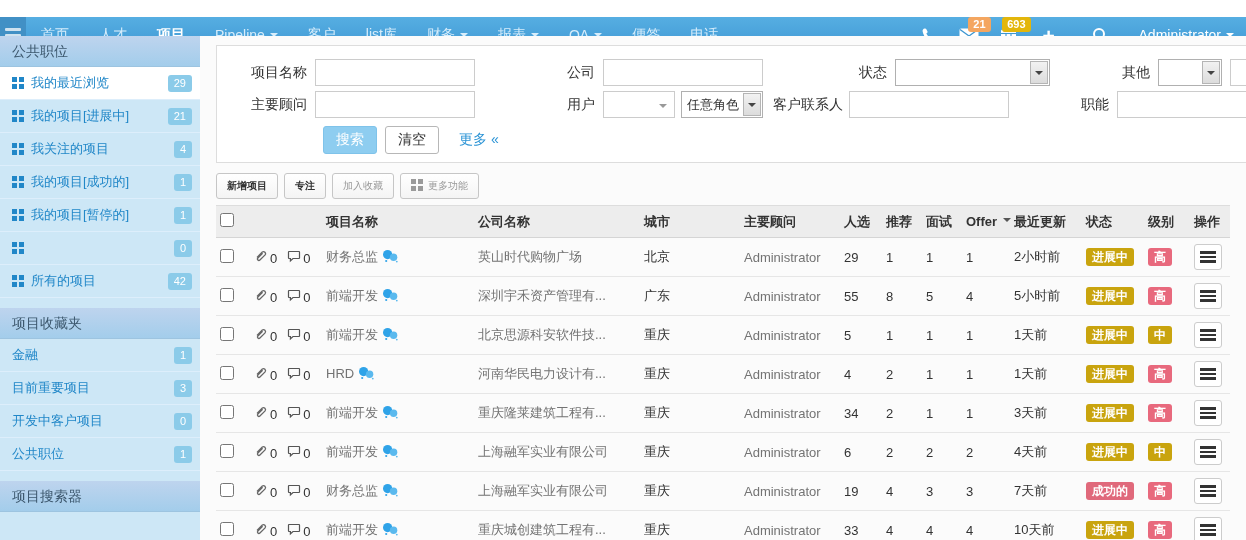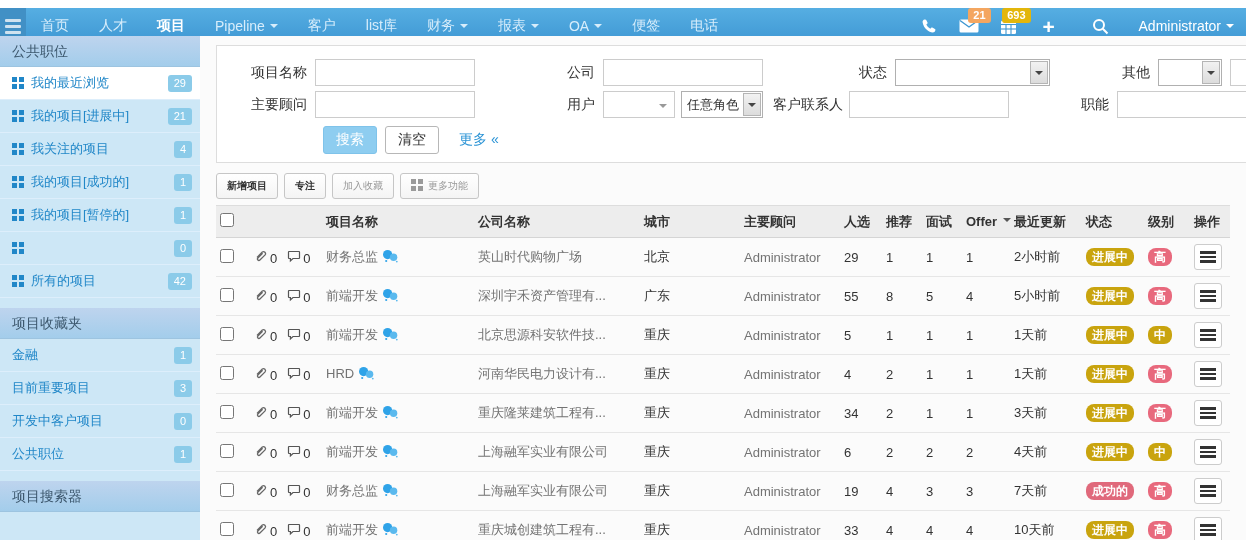--- a/index.html
+++ b/index.html
@@ -1,20 +1,20 @@
 <!DOCTYPE html>
 <html><head>
 <meta charset="utf-8">
 <style>
   * { margin:0; padding:0; box-sizing:border-box; }
   html,body { width:1246px; height:540px; overflow:hidden;
     font-family:"Liberation Sans","DejaVu Sans",sans-serif; background:#fff; }
 
   
-  .navbar { position:absolute; top:8px; left:0; width:1246px; height:36px;
+  .navbar { position:absolute; top:17px; left:0; width:1246px; height:36px;
     background:linear-gradient(to bottom,#56aee2,#3e97d3); display:flex; align-items:stretch; }
   .nav-burger { width:26px; background:#4190c5; display:flex; flex-direction:column;
     justify-content:center; gap:3px; padding:0 5px; cursor:pointer; }
   .nav-burger i { display:block; height:3px; background:#cfe2ef; border-radius:1px; }
   .nav-menu { display:flex; align-items:stretch; }
   .nav-item { display:flex; align-items:center; padding:0 15px; color:#d7edfb;
     font-size:14px; cursor:pointer; white-space:nowrap; }
   .nav-item.active { color:#fff; font-weight:bold; }
   .caret { display:inline-block; width:0; height:0; border:4px solid transparent;
     border-top-color:currentColor; margin-left:5px; margin-top:4px; }
@@ -90,21 +90,21 @@
     text-align:left; padding:0 4px; border-top:1px solid #ddd; border-bottom:1px solid #d5d5d5;
     white-space:nowrap; }
   .grid-table td { height:39px; font-size:13px; color:#333; padding:0 4px;
     border-bottom:1px solid #e6e6e6; white-space:nowrap; overflow:hidden; }
   .grid-table a { color:#737373; text-decoration:none; cursor:pointer; }
   .cell-icons { color:#333; }
   .cell-icons .cnt { margin:0 10px 0 2px; }
   .sort-caret { display:inline-block; border:4px solid transparent; border-top-color:#555;
     margin-left:6px; }
   .badge { display:inline-block; color:#fff; font-size:12px; font-weight:bold;
-    padding:3px 6px; border-radius:8px; line-height:1; }
+    padding:3px 6px; border-radius:3px; line-height:1; }
   .act-btn { width:28px; height:26px; border:1px solid #ccc; border-radius:3px;
     background:#fff; cursor:pointer; display:flex; align-items:center; justify-content:center;
     flex-direction:column; gap:2px; padding:0 5px; }
   .act-btn i { display:block; width:100%; height:2.5px; background:#333; }
   .proj-cloud { margin-left:4px; vertical-align:-2px; }
   input[type=checkbox] { width:14px; height:14px; cursor:pointer; }
 </style>
 </head>
 <body>
 

